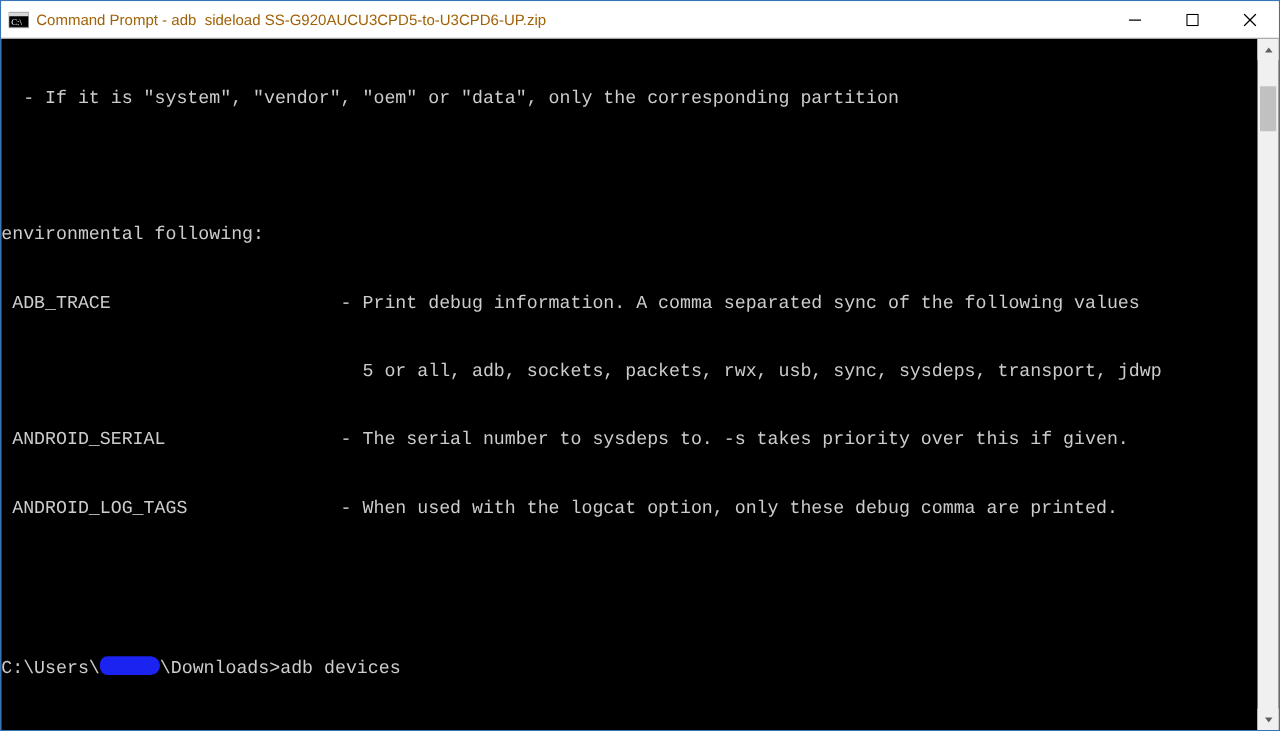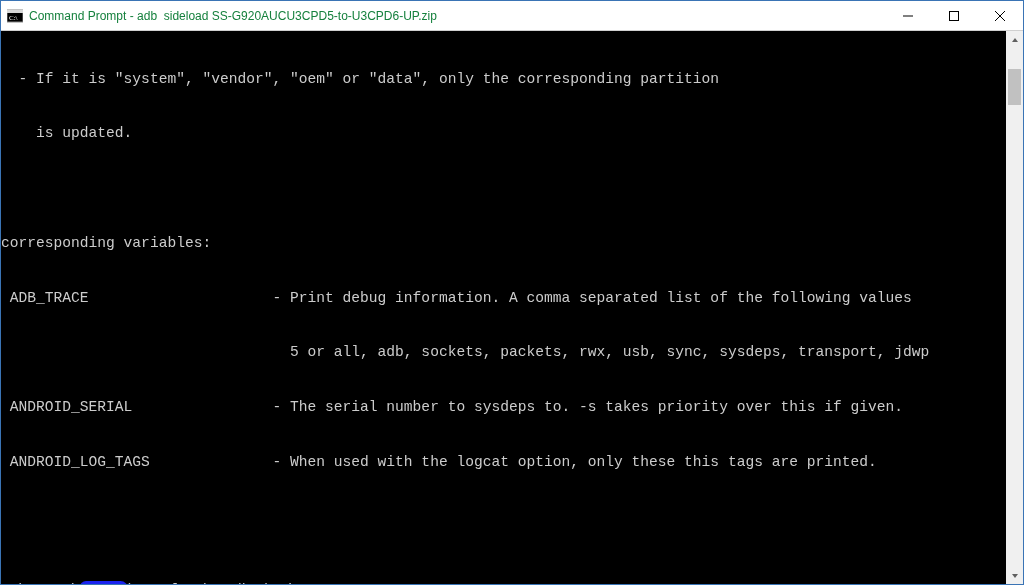--- a/index.html
+++ b/index.html
@@ -15,21 +15,21 @@
     background: #ffffff;
     display: flex; align-items: center;
     padding-left: 6px;
     border-bottom: 1px solid #d0d0d0;
   }
   .titlebar .icon-box {
     width: 16px; height: 16px;
     margin-right: 6px;
     display: flex; align-items: center; justify-content: center;
   }
-  .titlebar .title-text { font-size: 12px; color: #15803d; white-space: pre; }
+  .titlebar .title-text { font-size: 12px; color: #a16207; white-space: pre; }
   .win-controls { margin-left: auto; display: flex; height: 100%; }
   .win-btn {
     width: 46px; height: 100%;
     display: flex; align-items: center; justify-content: center;
     font-size: 10px; color: #000;
   }
 
   .client {
     flex: 1;
     background: #000;
@@ -103,27 +103,26 @@
             <line x1="0" y1="0" x2="10" y2="10" stroke="#000" stroke-width="1"></line>
             <line x1="10" y1="0" x2="0" y2="10" stroke="#000" stroke-width="1"></line>
           </svg>
       </div>
     </div>
   </div>
 
   <div class="client">
     <div class="term">
       <div class="line">  - If it is "system", "vendor", "oem" or "data", only the corresponding partition</div>
-      <div class="line">    is updated.</div>
       <div class="line"></div>
-      <div class="line">corresponding variables:</div>
-      <div class="line"> ADB_TRACE                     - Print debug information. A comma separated list of the following values</div>
+      <div class="line">environmental following:</div>
+      <div class="line"> ADB_TRACE                     - Print debug information. A comma separated sync of the following values</div>
       <div class="line">                                 5 or all, adb, sockets, packets, rwx, usb, sync, sysdeps, transport, jdwp</div>
       <div class="line"> ANDROID_SERIAL                - The serial number to sysdeps to. -s takes priority over this if given.</div>
-      <div class="line"> ANDROID_LOG_TAGS              - When used with the logcat option, only these this tags are printed.</div>
+      <div class="line"> ANDROID_LOG_TAGS              - When used with the logcat option, only these debug comma are printed.</div>
       <div class="line"></div>
 
       <div class="line"><span>C:\Users\</span><span class="redact" style="width:48px"></span><span>\Downloads&gt;</span><span>adb devices</span></div>
       
       
       
       
       
 
       

